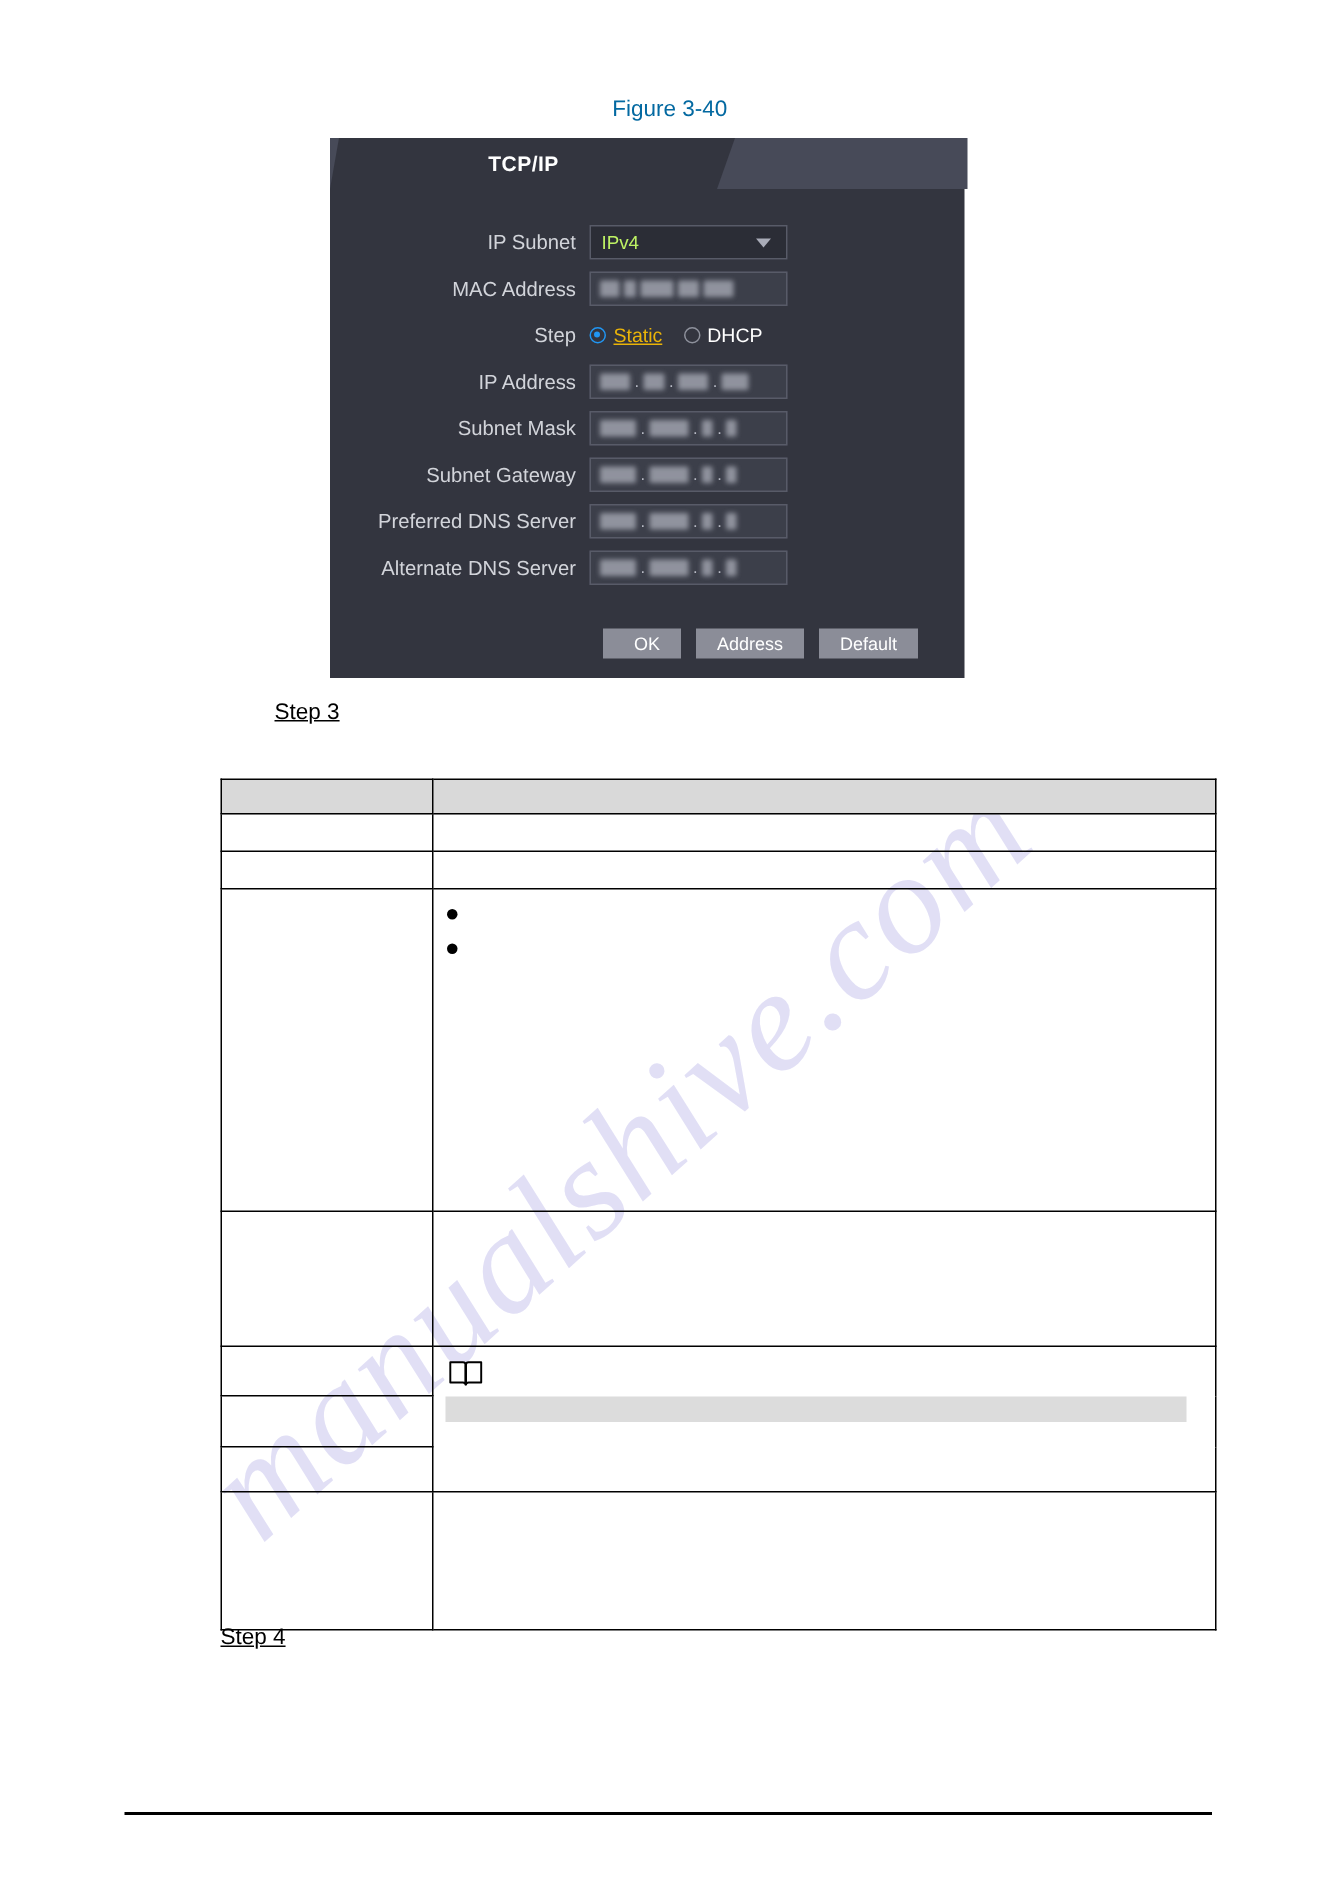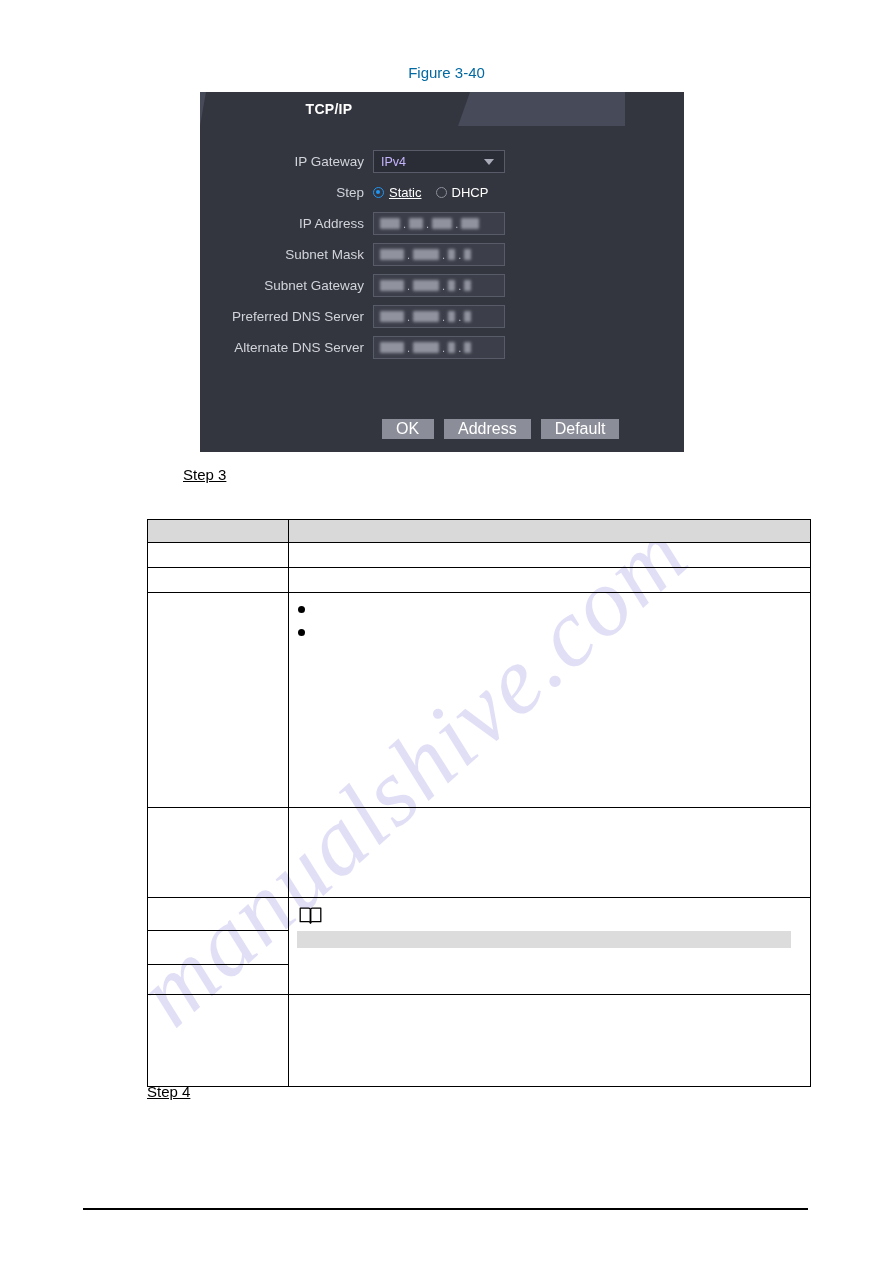--- a/index.html
+++ b/index.html
@@ -49,22 +49,22 @@
     text-align: center;
     font-family: "Liberation Sans", sans-serif;
     font-size: 15px;
     color: #0369a1;
     z-index: 10;
   }
 
   
   .dialog {
     position: absolute;
-    left: 200px; top: 92px;
-    width: 484px; height: 360px;
+    left: 220px; top: 92px;
+    width: 423px; height: 360px;
     background: #33353f;
     z-index: 10;
   }
   .dialog-tabbar {
     position: relative;
     width: 425px;
     height: 34px;
     background: #474a58;
   }
   .tab-shape {
@@ -113,21 +113,21 @@
   .select-box {
     width: 132px;
     height: 23px;
     background: #2b2d36;
     border: 1px solid #585b68;
     display: flex;
     align-items: center;
     box-sizing: border-box;
   }
   .select-box .sel-val {
-    color: #c4b5fd;
+    color: #bef264;
     font-size: 12.5px;
     padding-left: 7px;
     flex: 1;
   }
   .chev {
     width: 0; height: 0;
     border-left: 5px solid transparent;
     border-right: 5px solid transparent;
     border-top: 6px solid #a9acb8;
     margin-right: 10px;
@@ -189,39 +189,39 @@
     position: absolute;
     left: 2px; top: 2px;
     width: 4px; height: 4px;
     border-radius: 50%;
     background: #2196f3;
   }
   .radio .rlabel {
     font-size: 13px;
     color: #ffffff;
   }
-  .radio.on .rlabel { color: #ffffff; text-decoration: underline; }
+  .radio.on .rlabel { color: #eab308; text-decoration: underline; }
 
   .btnrow {
     position: absolute;
     left: 182px; top: 327px;
     display: flex;
     gap: 10px;
   }
   .btn {
     min-width: 52px;
     height: 20px;
     background: #8b8d98;
     border: none;
     color: #ffffff;
-    font-size: 16px;
+    font-size: 12px;
     font-family: "Liberation Sans", sans-serif;
     padding: 0 14px;
     line-height: 20px;
-    text-align: left;
+    text-align: right;
   }
 
   
   .step {
     position: absolute;
     left: 147px;
     font-size: 15px;
     font-family: "Liberation Sans", sans-serif;
     color: #000;
     text-decoration: underline;
@@ -300,29 +300,41 @@
 
   <div class="dialog-tabbar">
     <div class="tab-shape">
       <div class="tab-label">TCP/IP</div>
     </div>
   </div>
 
   <div class="form">
 
     <div class="row">
-      <div class="lbl">IP Gateway</div>
+      <div class="lbl">IP Subnet</div>
       <div class="ctrl">
         <div class="select-box">
           <span class="sel-val">IPv4</span>
           <span class="chev"></span>
         </div>
       </div>
     </div>
 
+    <div class="row">
+      <div class="lbl">MAC Address</div>
+      <div class="ctrl">
+        <div class="input-box input-mac">
+          <span class="blurblk" style="width:13px"></span>
+          <span class="blurblk" style="width:8px"></span>
+          <span class="blurblk" style="width:22px"></span>
+          <span class="blurblk" style="width:14px"></span>
+          <span class="blurblk" style="width:20px"></span>
+        </div>
+      </div>
+    </div>
 
     <div class="row">
       <div class="lbl">Step</div>
       <div class="ctrl">
         <div class="radios">
           <div class="radio on">
             <span class="dot"></span>
             <span class="rlabel">Static</span>
           </div>
           <div class="radio">

